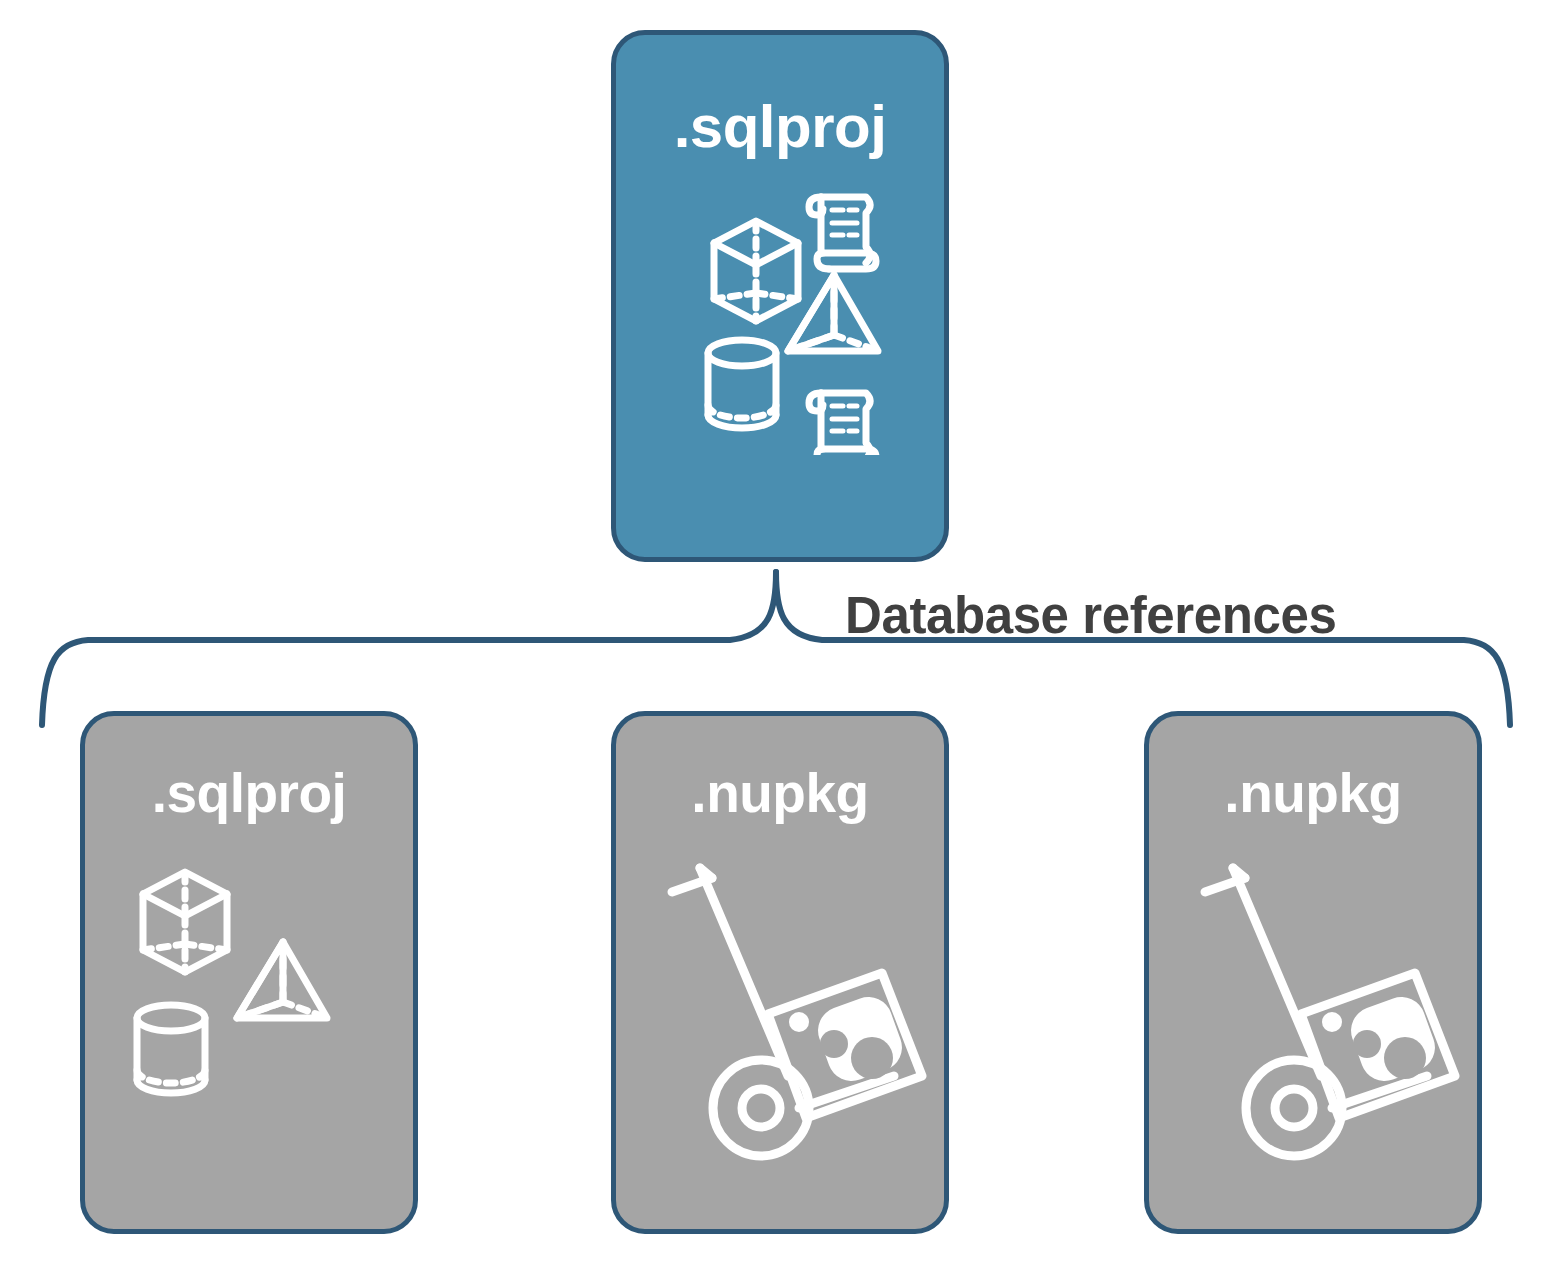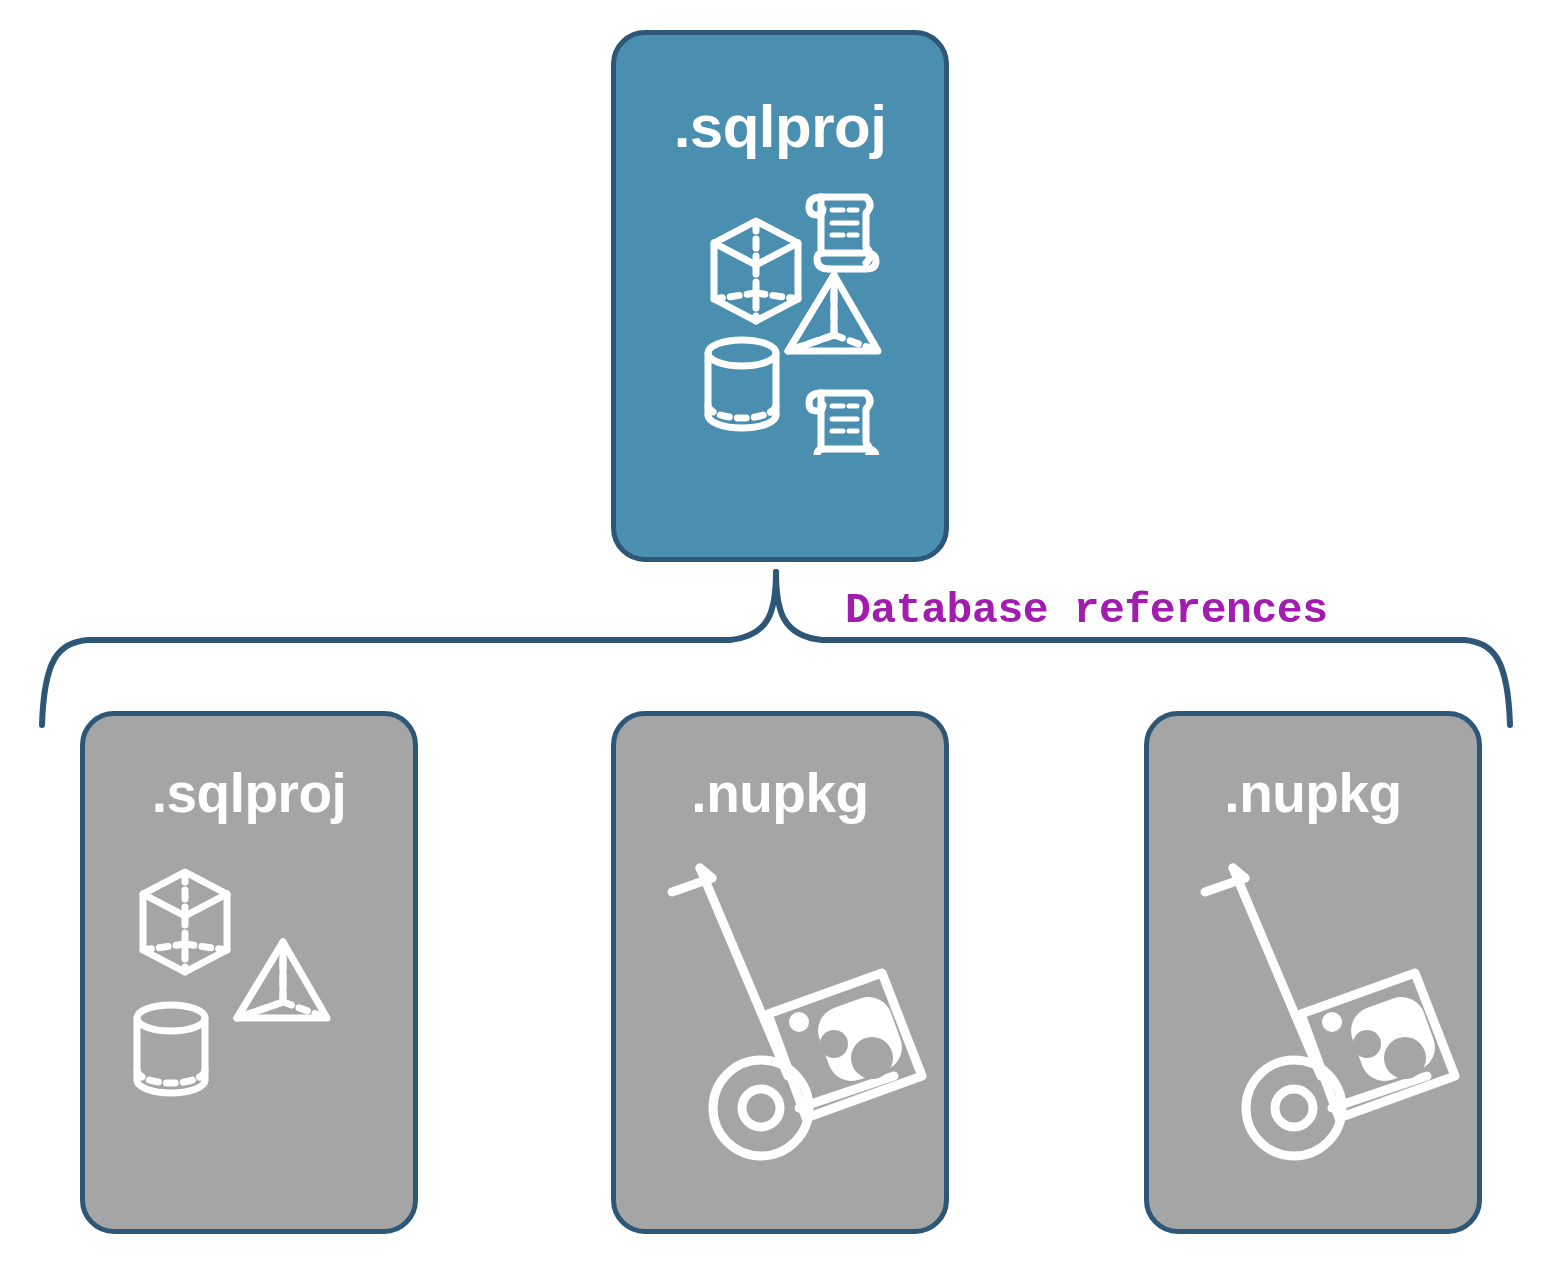--- a/index.html
+++ b/index.html
@@ -85,27 +85,26 @@
     left: 0;
     top: 540px;
     width: 1566px;
     height: 220px;
     pointer-events: none;
   }
   #bracket-label {
     position: absolute;
     left: 845px;
     top: 586px;
-    font-size: 43px;
+    font-size: 51px;
     font-weight: bold;
-    color: #a21caf;
+    color: #404040;
     letter-spacing: -0.4px;
     white-space: nowrap;
     user-select: none;
-    font-family: Liberation Mono, monospace;
   }
   svg.icon-svg { display: block; }
 </style>
 </head>
 <body>
 
 <div id="stage">
 
   <div class="card" id="card-root">
     <div class="card-title">.sqlproj</div>

